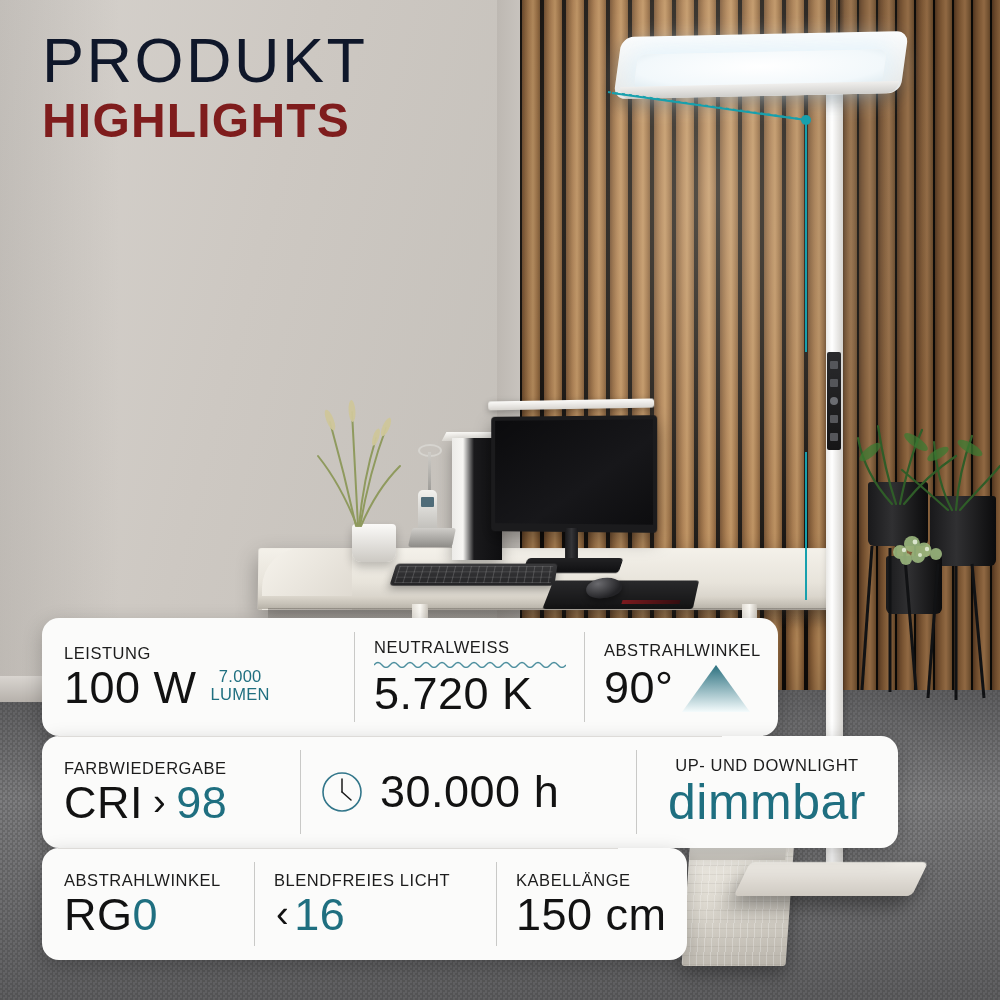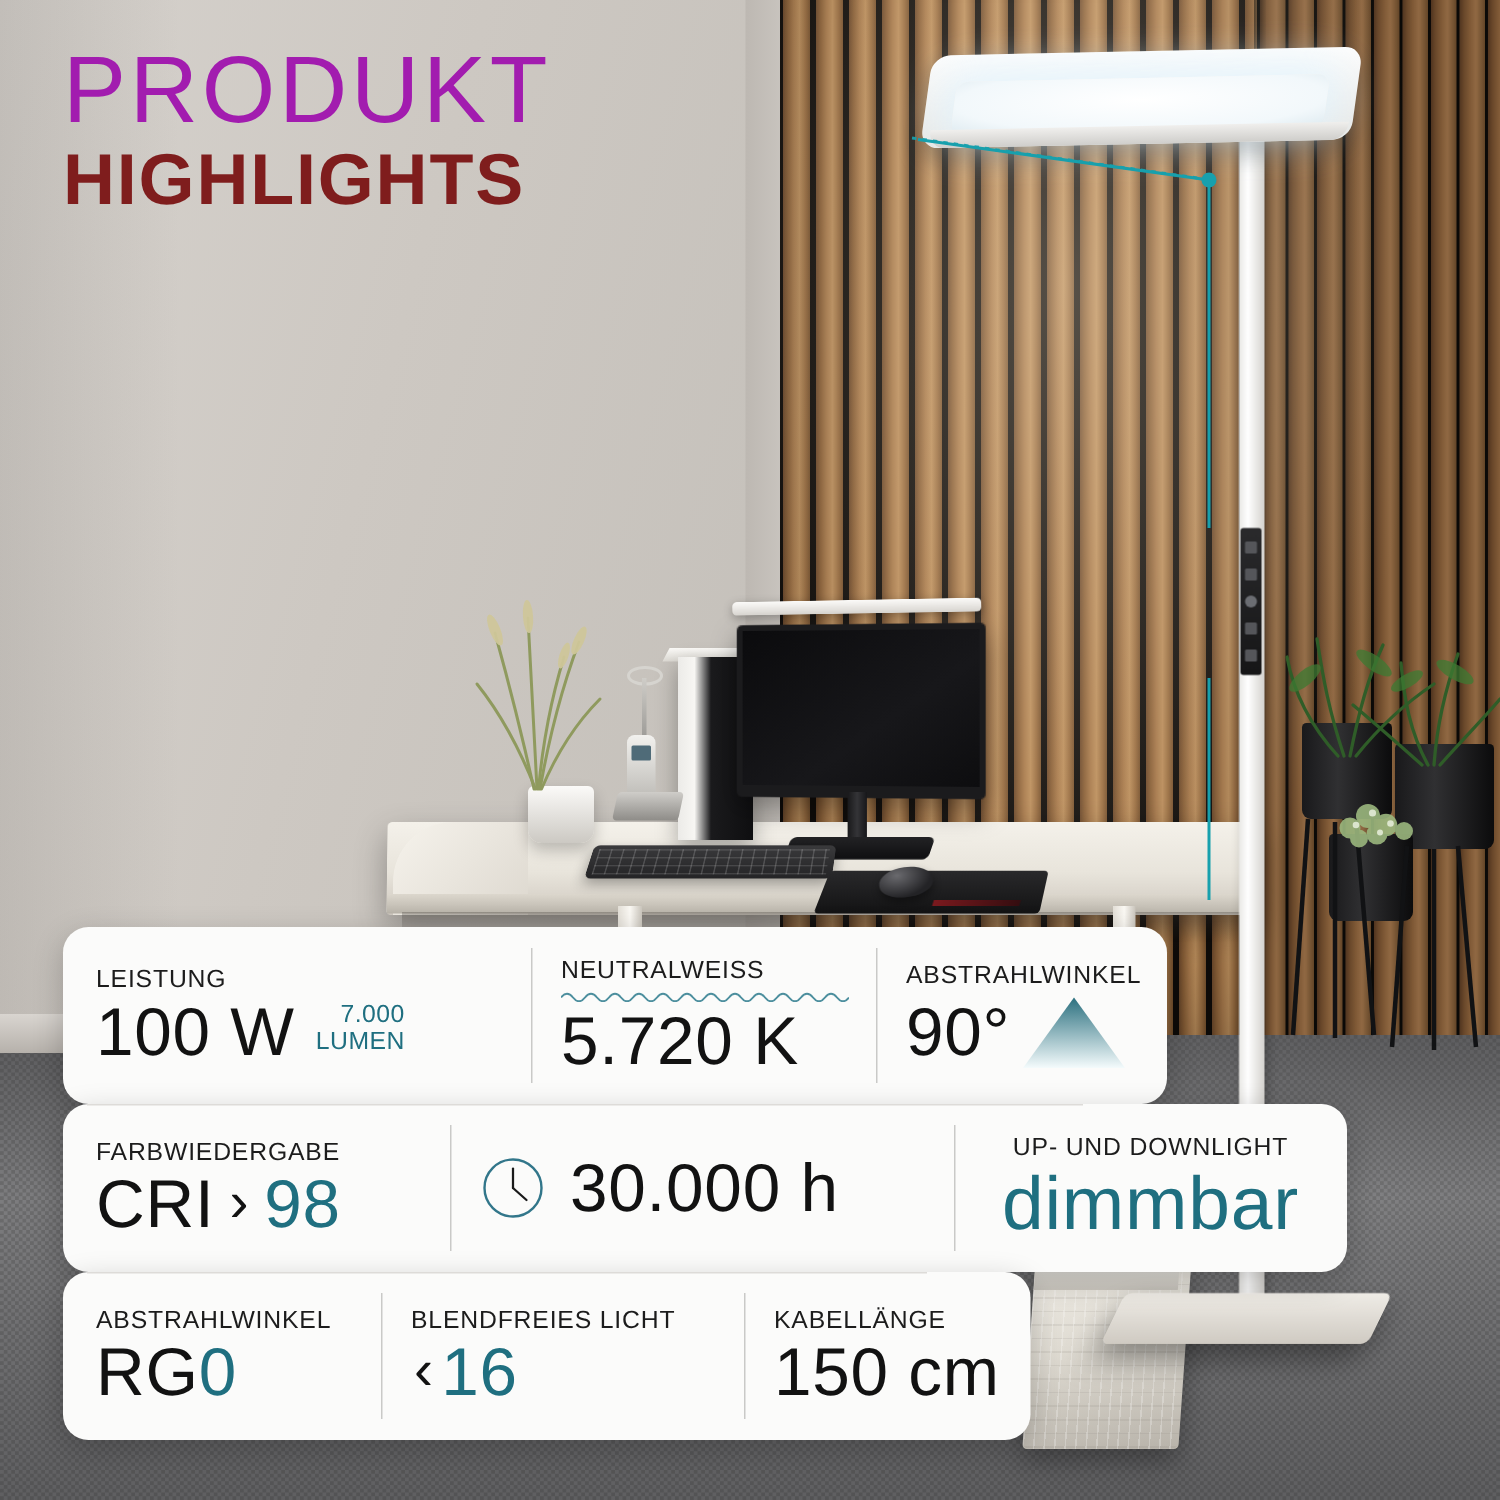--- a/index.html
+++ b/index.html
@@ -289,21 +289,21 @@
   .bag-fold {
     position:absolute; left:690px; top:838px; width:96px; height:22px;
     background:linear-gradient(180deg,#f6f4ef,#cbc7bf);
     transform:skewX(-4deg); border-radius:5px 5px 0 0;
   }
 
   
   .headline { position:absolute; left:42px; top:28px; z-index:5; }
   .headline .line1 {
     font-size:63px; font-weight:400; letter-spacing:2.5px;
-    color:#a21caf; line-height:1.04; white-space:nowrap;
+    color:#0f172a; line-height:1.04; white-space:nowrap;
   }
   .headline .line2 {
     font-size:48px; font-weight:700; letter-spacing:1.2px;
     color:#7f1d1d; line-height:1.12; white-space:nowrap;
   }
 
   
   .dim-badge {
     position:absolute; left:555px; top:180px; z-index:6;
     background:#1d5f6d; color:#fff;
@@ -344,21 +344,21 @@
   }
   .val {
     font-size:45px; font-weight:300; letter-spacing:.5px;
     color:#121212; line-height:1.02; white-space:nowrap;
     display:flex; align-items:center; gap:8px;
   }
   .val .teal { color:#1f6f80; }
   .val .gt { font-size:38px; font-weight:300; padding:0 2px; }
   .sub {
     color:#1f6f80; font-size:16.5px; line-height:1.12;
-    letter-spacing:.3px; text-align:right; white-space:nowrap;
+    letter-spacing:.3px; text-align:center; white-space:nowrap;
   }
   .row-flex { display:flex; align-items:flex-end; gap:14px; }
 
   .wavy { display:block; margin:1px 0 3px; }
   .tri { display:block; }
   .clockicon { display:block; flex:0 0 auto; }
 
   .cell-leistung { padding-left:22px; }
 </style>
 </head>

